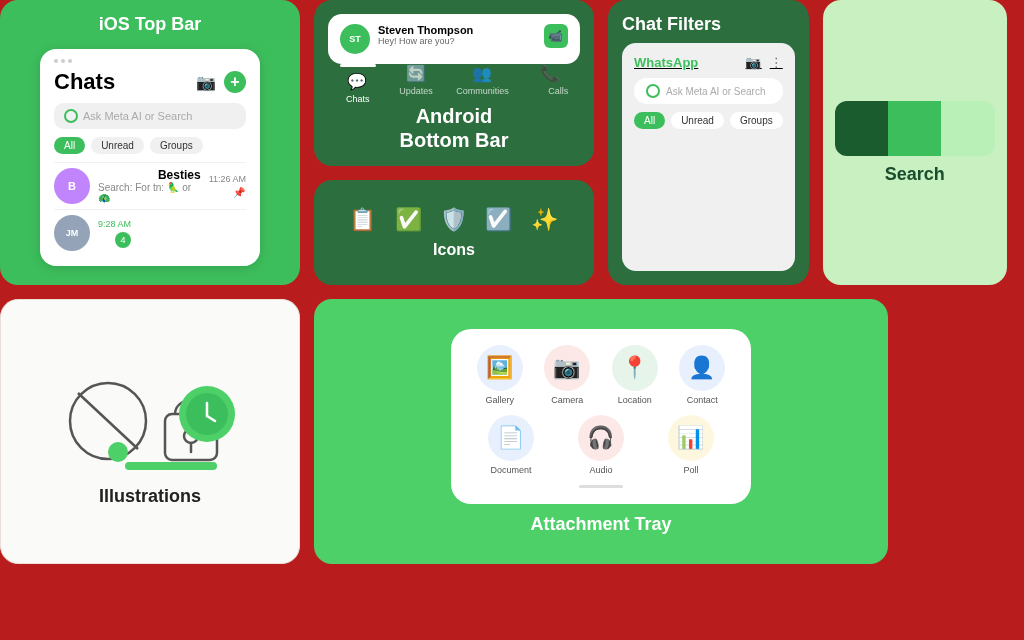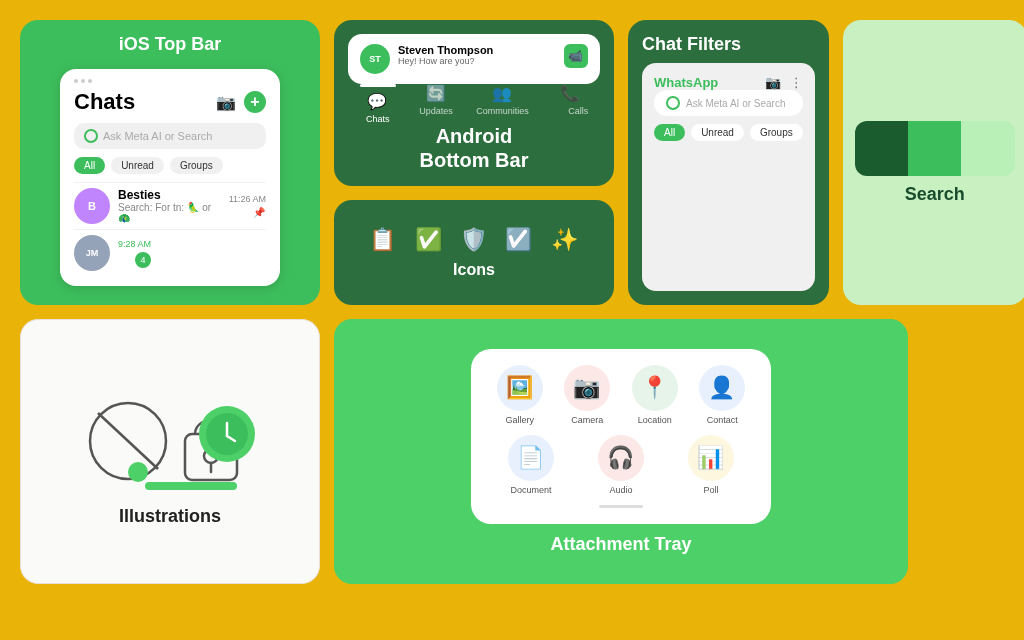--- a/index.html
+++ b/index.html
@@ -27,22 +27,21 @@
   [data-name="attachment-tray-card"] { grid-column: 2; grid-row: 2; grid-column-end: 4; }
 </style>
 
 <style>
   body { position: relative; }
   .abs-layout {
     position: absolute;
     top: 0; left: 0;
     width: 1024px;
     height: 640px;
-    background: #eab308;
-    padding: 20px;
+    background: #b91c1c;
     display: grid;
     grid-template-areas:
       "ios mid-top right-top"
       "illustrations attachment attachment";
     grid-template-columns: 300px 280px 280px;
     grid-template-rows: 285px 265px;
     gap: 14px;
   }
 </style>
 
@@ -69,21 +68,21 @@
       </div>
       <div data-name="filter-chips-row" style="display:flex;gap:6px;margin-bottom:8px;">
         <div data-name="filter-all" style="padding:3px 10px;border-radius:12px;font-size:10px;background:#3dbe5c;color:white;">All</div>
         <div data-name="filter-unread" style="padding:3px 10px;border-radius:12px;font-size:10px;background:#f0f0f0;color:#333;">Unread</div>
         <div data-name="filter-groups" style="padding:3px 10px;border-radius:12px;font-size:10px;background:#f0f0f0;color:#333;">Groups</div>
       </div>
 
       <div data-name="chat-item-besties" style="display:flex;gap:8px;align-items:center;padding:5px 0;border-top:1px solid #f0f0f0;">
         <div data-name="avatar-besties" style="width:36px;height:36px;border-radius:50%;background:#c084fc;flex-shrink:0;display:flex;align-items:center;justify-content:center;font-size:11px;color:white;font-weight:600;">B</div>
         <div data-name="chat-info-besties" style="flex:1;">
-          <div data-name="chat-name-besties" style="font-size:12px;font-weight:700;color:#000;">Besties</div>
+          <div data-name="chat-name-besties" style="font-size:12px;font-weight:700;color:#000;text-align:right;">Besties</div>
           <div data-name="chat-preview-besties" style="font-size:10px;color:#888;">Search: For tn: 🦜 or 🦚</div>
         </div>
         <div data-name="chat-meta-besties" style="display:flex;flex-direction:column;align-items:flex-end;gap:3px;">
           <span data-name="chat-time-besties" style="font-size:9px;color:#888;">11:26 AM</span>
           <span data-name="pin-icon" style="font-size:10px;color:#bbb;">📌</span>
         </div>
       </div>
 
       <div data-name="chat-item-jonathan" style="display:flex;gap:8px;align-items:center;padding:5px 0;border-top:1px solid #f0f0f0;">
         <div data-name="avatar-jonathan" style="width:36px;height:36px;border-radius:50%;background:#94a3b8;flex-shrink:0;display:flex;align-items:center;justify-content:center;font-size:9px;color:white;font-weight:600;">JM</div>
@@ -138,21 +137,21 @@
       </div>
       <div data-name="icons-label" style="color:white;font-size:16px;font-weight:600;">Icons</div>
     </div>
   </div>
 
   <div data-name="right-top-area" style="grid-area:right-top; display:flex; flex-direction:row; gap:14px;">
 
     <div data-name="chat-filters-card" style="flex:1.4; background:#2d6e3e; border-radius:18px; display:flex; flex-direction:column; padding:14px; gap:8px;">
       <div data-name="chat-filters-title" style="color:white;font-size:18px;font-weight:600;">Chat Filters</div>
       <div data-name="filters-mockup" style="background:#f0f0f0;border-radius:14px;padding:12px;flex:1;">
-        <div data-name="filters-header" style="display:flex;justify-content:space-between;align-items:center;">
+        <div data-name="filters-header" style="display:flex;justify-content:space-between;align-items:center;margin-bottom:8px;text-decoration:underline;">
           <span data-name="whatsapp-brand" style="color:#3dbe5c;font-size:13px;font-weight:700;">WhatsApp</span>
           <div data-name="header-icons" style="display:flex;gap:8px;color:#666;font-size:13px;">
             <span data-name="camera-icon">📷</span>
             <span data-name="more-icon">⋮</span>
           </div>
         </div>
         <div data-name="filters-search" style="background:white;border-radius:20px;padding:6px 12px;font-size:10px;color:#aaa;margin-bottom:8px;display:flex;align-items:center;gap:6px;">
           <div data-name="meta-icon" style="width:14px;height:14px;border-radius:50%;border:2px solid #3dbe5c;flex-shrink:0;"></div>
           <span data-name="search-text">Ask Meta AI or Search</span>
         </div>

